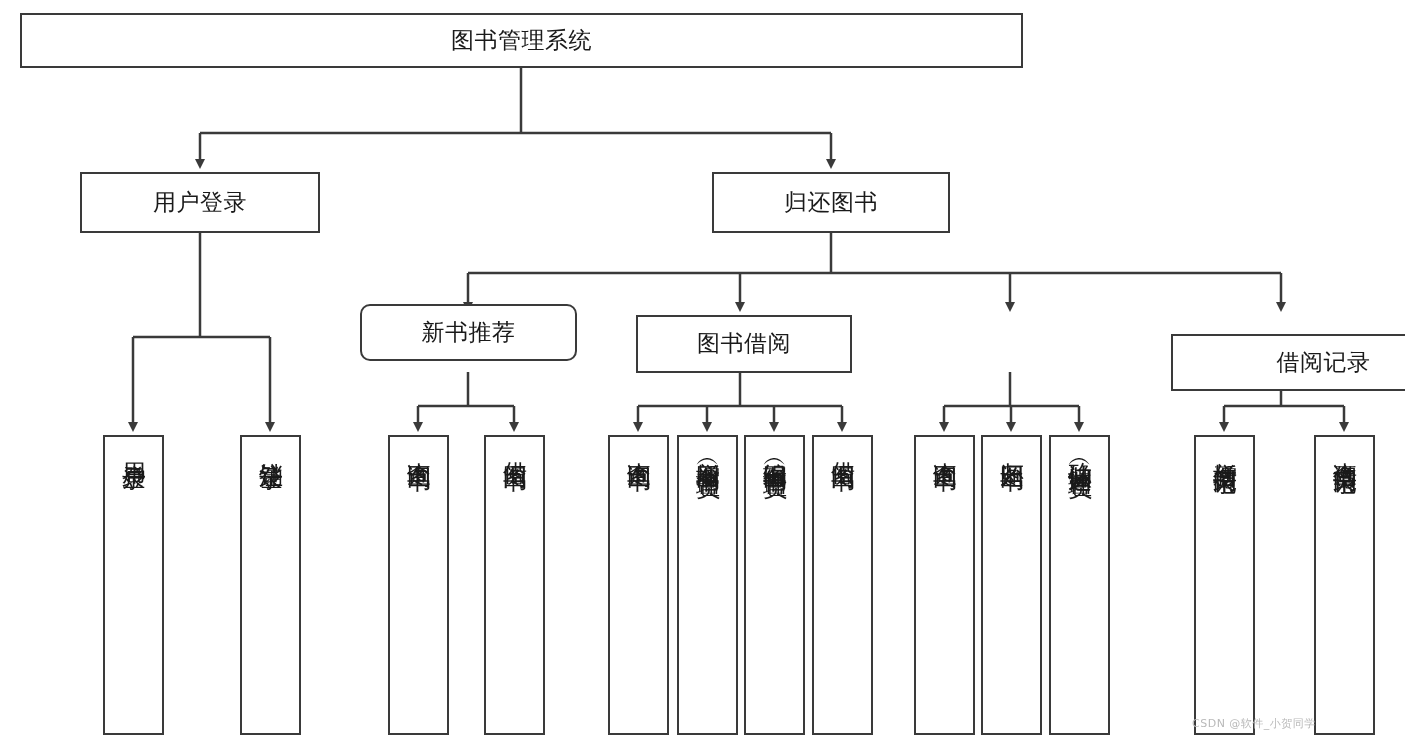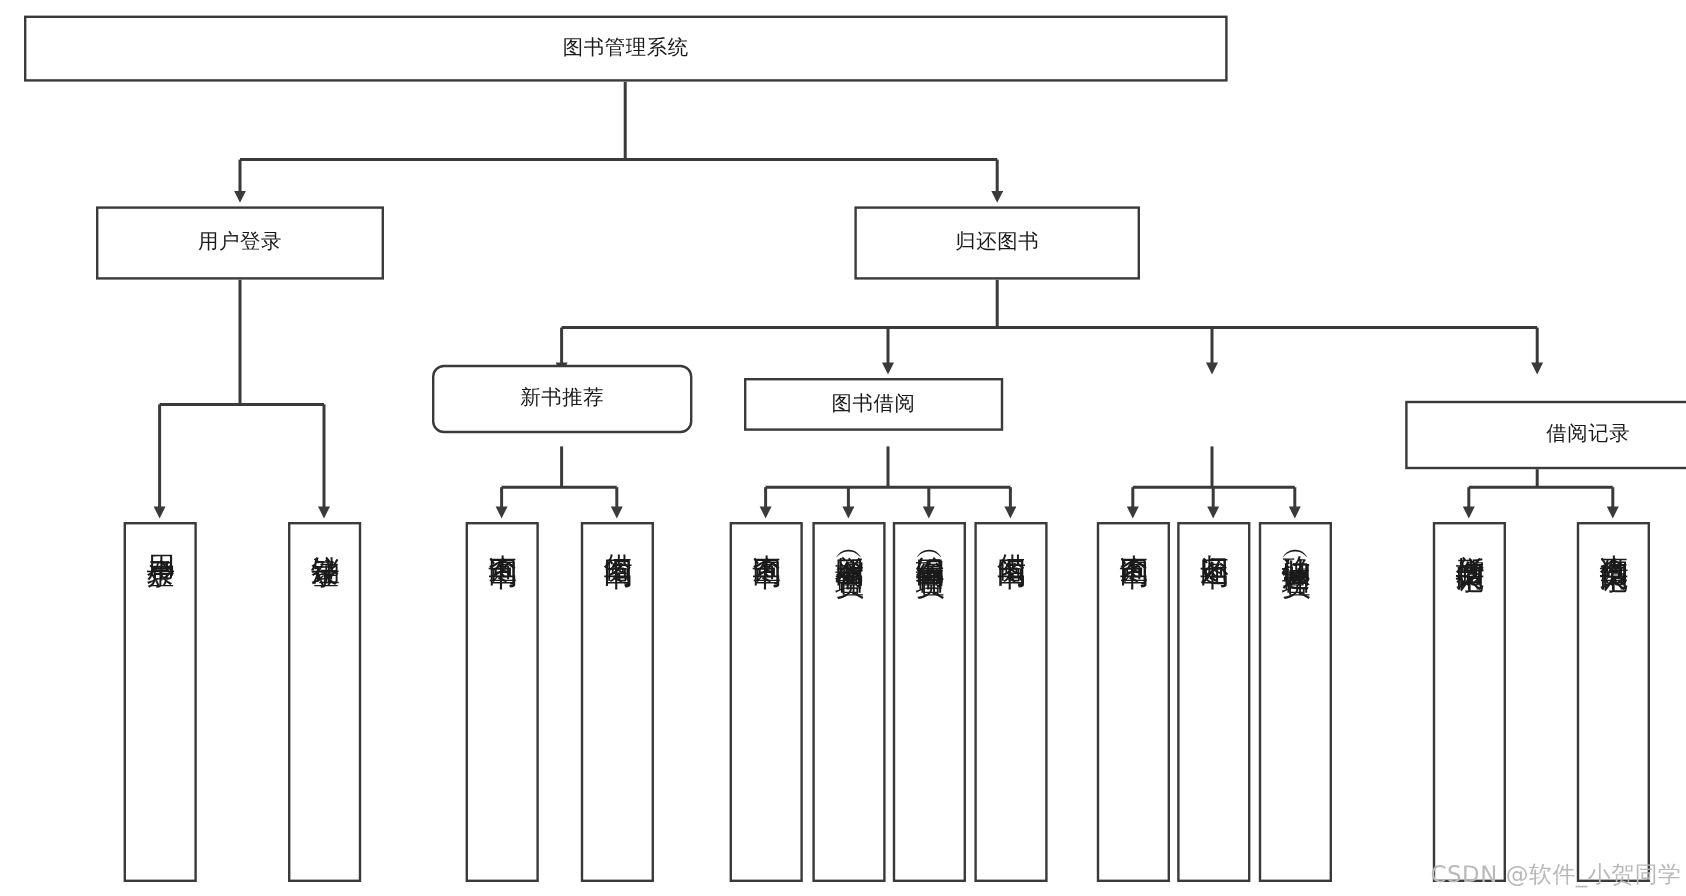--- a/index.html
+++ b/index.html
@@ -35,37 +35,37 @@
     color: #1a1a1a;
   }
   .node-label {
     display: block;
     text-align: center;
     line-height: 1.18;
     letter-spacing: 0.5px;
   }
   .node.horiz .node-label {
     writing-mode: horizontal-tb;
-    font-size: 17px;
+    font-size: 23px;
   }
   .node.vert {
     align-items: flex-start;
     padding-top: 6px;
   }
   .node.vert .node-label {
     writing-mode: vertical-rl;
     text-orientation: upright;
     font-size: 24px;
     line-height: 1.05;
     letter-spacing: 2px;
     white-space: nowrap;
   }
   .watermark {
     position: absolute;
-    font-size: 19px;
+    font-size: 11px;
     color: #b9b9b9;
     white-space: nowrap;
     letter-spacing: 0.5px;
   }
 </style>
 </head>
 <body>
 
 <div id="canvas">
 
@@ -126,21 +126,21 @@
   <div class="node horiz" style="left:80px; top:172px; width:240px; height:61px;">
     <span class="node-label">用户登录</span>
   </div>
   <div class="node horiz" style="left:712px; top:172px; width:238px; height:61px;">
     <span class="node-label">归还图书</span>
   </div>
 
   <div class="node horiz" style="left:360px; top:304px; width:217px; height:57px;border-radius:10px;">
     <span class="node-label">新书推荐</span>
   </div>
-  <div class="node horiz" style="left:620px; top:315px; width:216px; height:44px;">
+  <div class="node horiz" style="left:636px; top:315px; width:216px; height:58px;">
     <span class="node-label">图书借阅</span>
   </div>
   <div class="node horiz" style="left:1171px; top:334px; width:259px; height:57px;padding-left:46px;">
     <span class="node-label">借阅记录</span>
   </div>
 
   <div class="node vert" style="left:103px; top:435px; width:61px; height:300px;">
     <span class="node-label">用户登录</span>
   </div>
   <div class="node vert" style="left:240px; top:435px; width:61px; height:300px;">

